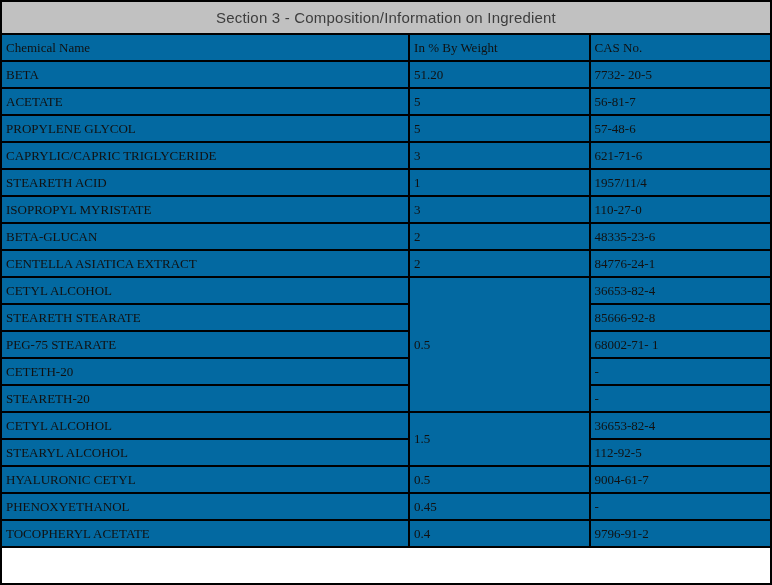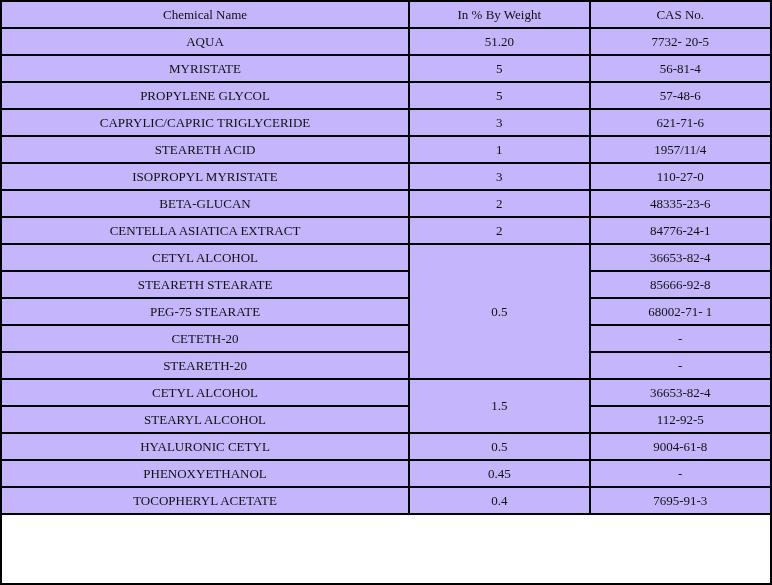--- a/index.html
+++ b/index.html
@@ -32,66 +32,67 @@
   table.ingredients {
     width: 100%;
     border-collapse: collapse;
     table-layout: fixed;
   }
   table.ingredients th,
   table.ingredients td {
     border: 2px solid #000000;
     height: 25px;
     padding: 0 4px;
-    text-align: center;
+    text-align: left;
     vertical-align: middle;
     font-size: 13px;
     font-weight: normal;
     color: #111111;
-    background: #c4b5fd;
+    background: #0369a1;
     overflow: hidden;
     white-space: nowrap;
     margin-left: 40px;
   }
   
   table.ingredients tr > *:first-child { border-left-width: 0; }
   table.ingredients tr > *:last-child  { border-right-width: 0; }
   table.ingredients thead th { border-top-width: 0; }
   col.c-name   { width: 53%; }
   col.c-weight { width: 23.5%; }
   col.c-cas    { width: 23.5%; }
 </style>
 </head>
 <body>
 
 <div class="doc">
+  <div class="title-bar">Section 3 - Composition/Information on Ingredient</div>
 
   <table class="ingredients">
     <colgroup>
       <col class="c-name">
       <col class="c-weight">
       <col class="c-cas">
     </colgroup>
     <thead>
       <tr>
         <th>Chemical Name</th>
         <th>In % By Weight</th>
         <th>CAS No.</th>
       </tr>
     </thead>
     <tbody>
         <tr>
-          <td>AQUA</td>
+          <td>BETA</td>
           <td>51.20</td>
           <td>7732- 20-5</td>
         </tr>
         <tr>
-          <td>MYRISTATE</td>
+          <td>ACETATE</td>
           <td>5</td>
-          <td>56-81-4</td>
+          <td>56-81-7</td>
         </tr>
         <tr>
           <td>PROPYLENE GLYCOL</td>
           <td>5</td>
           <td>57-48-6</td>
         </tr>
         <tr>
           <td>CAPRYLIC/CAPRIC TRIGLYCERIDE</td>
           <td>3</td>
           <td>621-71-6</td>
@@ -142,27 +143,27 @@
           <td rowspan="2">1.5</td>
           <td>36653-82-4</td>
         </tr>
         <tr>
           <td>STEARYL ALCOHOL</td>
           <td>112-92-5</td>
         </tr>
         <tr>
           <td>HYALURONIC CETYL</td>
           <td>0.5</td>
-          <td>9004-61-8</td>
+          <td>9004-61-7</td>
         </tr>
         <tr>
           <td>PHENOXYETHANOL</td>
           <td>0.45</td>
           <td>-</td>
         </tr>
         <tr>
           <td>TOCOPHERYL ACETATE</td>
           <td>0.4</td>
-          <td>7695-91-3</td>
+          <td>9796-91-2</td>
         </tr>
       </tbody>
   </table>
 </div>
 
 </body></html>

